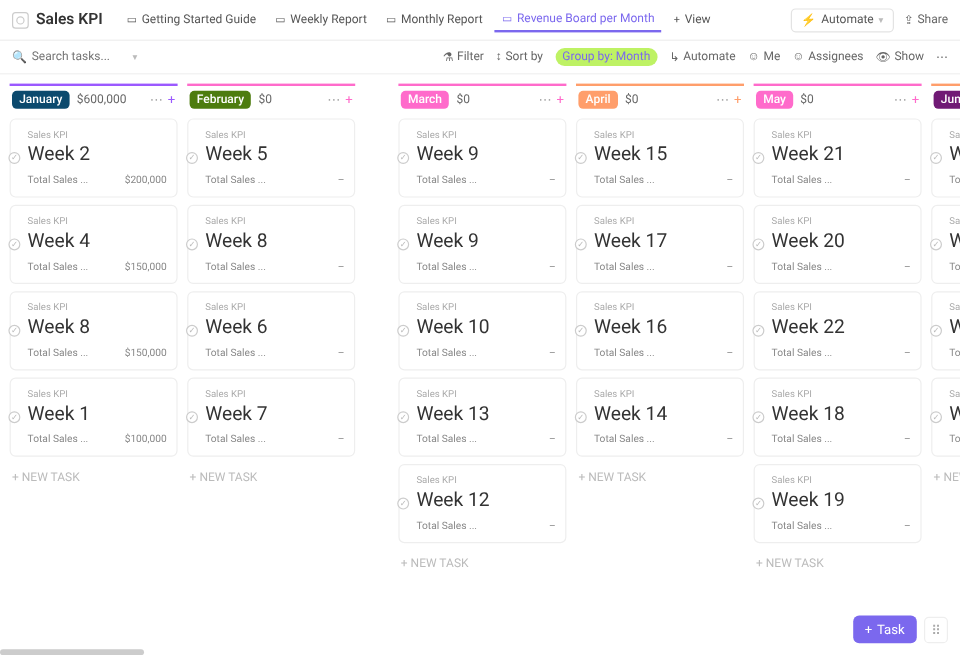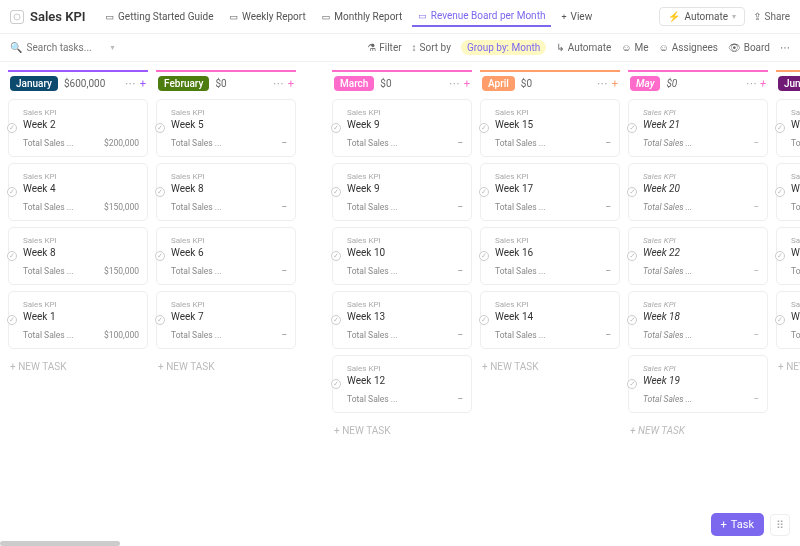--- a/index.html
+++ b/index.html
@@ -11,32 +11,32 @@
 .tab.active{color:#7b68ee}
 .tab.active-underline{border-bottom:2px solid #7b68ee;border-radius:0}
 .hdr-right{margin-left:auto;display:flex;gap:8px;align-items:center}
 .btn-light{display:flex;align-items:center;gap:4px;padding:3px 8px;border:1px solid #e3e3e3;border-radius:4px;font-size:10px;color:#555;cursor:pointer}
 .toolbar{display:flex;align-items:center;padding:6px 10px;gap:10px;border-bottom:1px solid #f0f0f0}
 .search{display:flex;align-items:center;gap:4px;color:#aaa;font-size:10px;flex:0 0 110px}
 .search input{border:none;outline:none;font-size:10px;width:80px}
 .chev{color:#bbb;font-size:8px}
 .tool-right{margin-left:auto;display:flex;gap:10px;align-items:center}
 .tool-item{display:flex;align-items:center;gap:3px;font-size:10px;color:#666;cursor:pointer}
-.group-pill{background:#fef9c3;color:#7b68ee;padding:2px 6px;border-radius:10px;font-size:10px}
+.group-pill{background:#bef264;color:#7b68ee;padding:2px 6px;border-radius:10px;font-size:10px}
 .board{display:flex;gap:8px;padding:8px;overflow-x:auto}
 .col{flex:0 0 140px;min-width:140px}
 .col-head{display:flex;align-items:center;gap:6px;padding:4px 2px 8px;border-top:2px solid #7b68ee}
 .col-label{font-size:10px;font-weight:500;padding:2px 6px;border-radius:4px;color:#fff}
 .col-sum{font-size:10px;color:#666}
 .col-actions{margin-left:auto;display:flex;gap:4px;align-items:center;color:#aaa}
 .card{border:1px solid #eee;border-radius:5px;padding:8px;margin-bottom:6px;background:#fff;position:relative}
 .check{position:absolute;left:-2px;top:50%;transform:translateY(-50%);width:10px;height:10px;border:1px solid #ccc;border-radius:50%;display:flex;align-items:center;justify-content:center;font-size:7px;color:#bbb;background:#fff}
 .card-inner{margin-left:6px}
 .card-sub{font-size:8px;color:#aaa;margin-bottom:2px}
-.card-title{font-size:10px;color:#333;margin-bottom:8px}
+.card-title{font-size:16px;color:#333;margin-bottom:8px}
 .card-row{display:flex;justify-content:space-between;font-size:8.5px;color:#888}
 .new-task{font-size:10px;color:#bbb;padding:6px 2px;cursor:pointer}
 .fab{position:absolute;bottom:10px;right:36px;background:#7b68ee;color:#fff;padding:5px 10px;border-radius:5px;font-size:11px;display:flex;align-items:center;gap:4px;cursor:pointer}
 .fab-side{position:absolute;bottom:10px;right:10px;width:20px;height:22px;border:1px solid #eee;border-radius:4px;display:flex;align-items:center;justify-content:center;color:#aaa;cursor:pointer}
 .scroll-ind{position:absolute;bottom:0;left:0;height:5px;width:120px;background:#ccc;border-radius:3px}
 svg{display:block}
 </style>
 </head>
 <body>
 
@@ -105,21 +105,21 @@
     <div class="tool-item">
         <span>☺</span>
         <span>Me</span>
       </div>
     <div class="tool-item">
         <span>☺</span>
         <span>Assignees</span>
       </div>
     <div class="tool-item">
         <span>👁</span>
-        <span>Board</span>
+        <span>Show</span>
       </div>
     <div class="tool-item">
         <span>⋯</span>
       </div>
   </div>
 </div>
 
 <div class="board" id="board">
     <div class="col" style="border-top-color: rgb(155, 89, 255);">
       <div class="col-head" style="border-top-color: rgb(155, 89, 255);">
@@ -345,21 +345,21 @@
           <div class="card-sub">Sales KPI</div>
           <div class="card-title">Week 14</div>
           <div class="card-row">
             <span>Total Sales ...</span>
             <span>–</span>
           </div>
         </div>
       </div>
       <div class="new-task">+ NEW TASK</div>
     </div>
-    <div class="col" style="border-top-color: rgb(255, 107, 203); font-style: italic;">
+    <div class="col" style="border-top-color: rgb(255, 107, 203);">
       <div class="col-head" style="border-top-color: rgb(255, 107, 203);">
         <span class="col-label" style="background: rgb(255, 107, 203);">May</span>
         <span class="col-sum">$0</span>
         <span class="col-actions">
           <span>⋯</span>
           <span style="color:#ff6bcb">+</span>
         </span>
       </div>
       <div class="card">
         <div class="check">✓</div>

